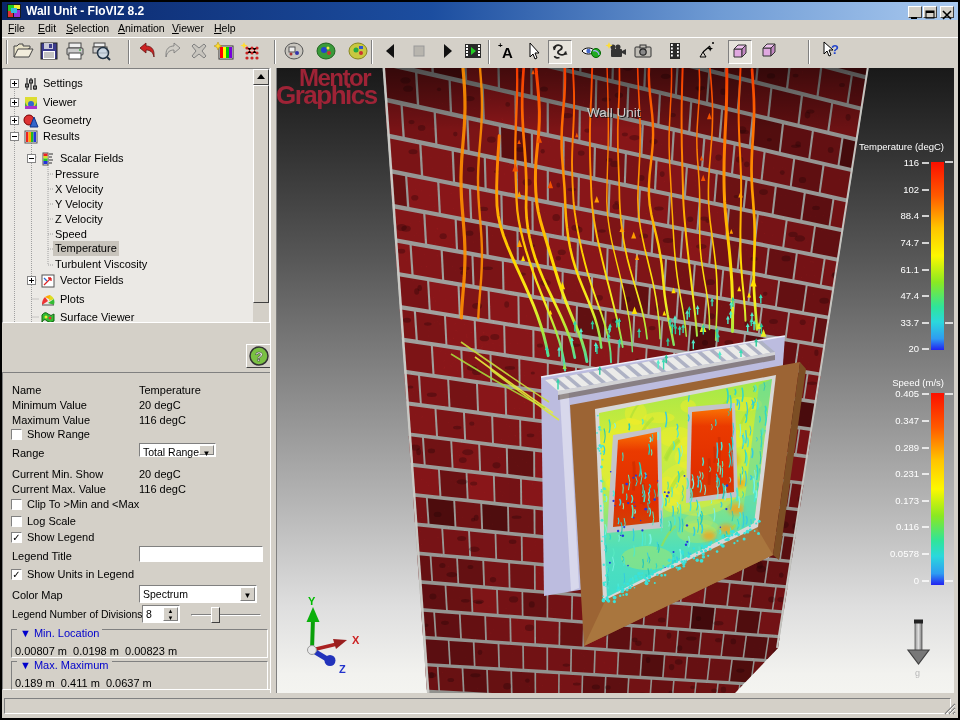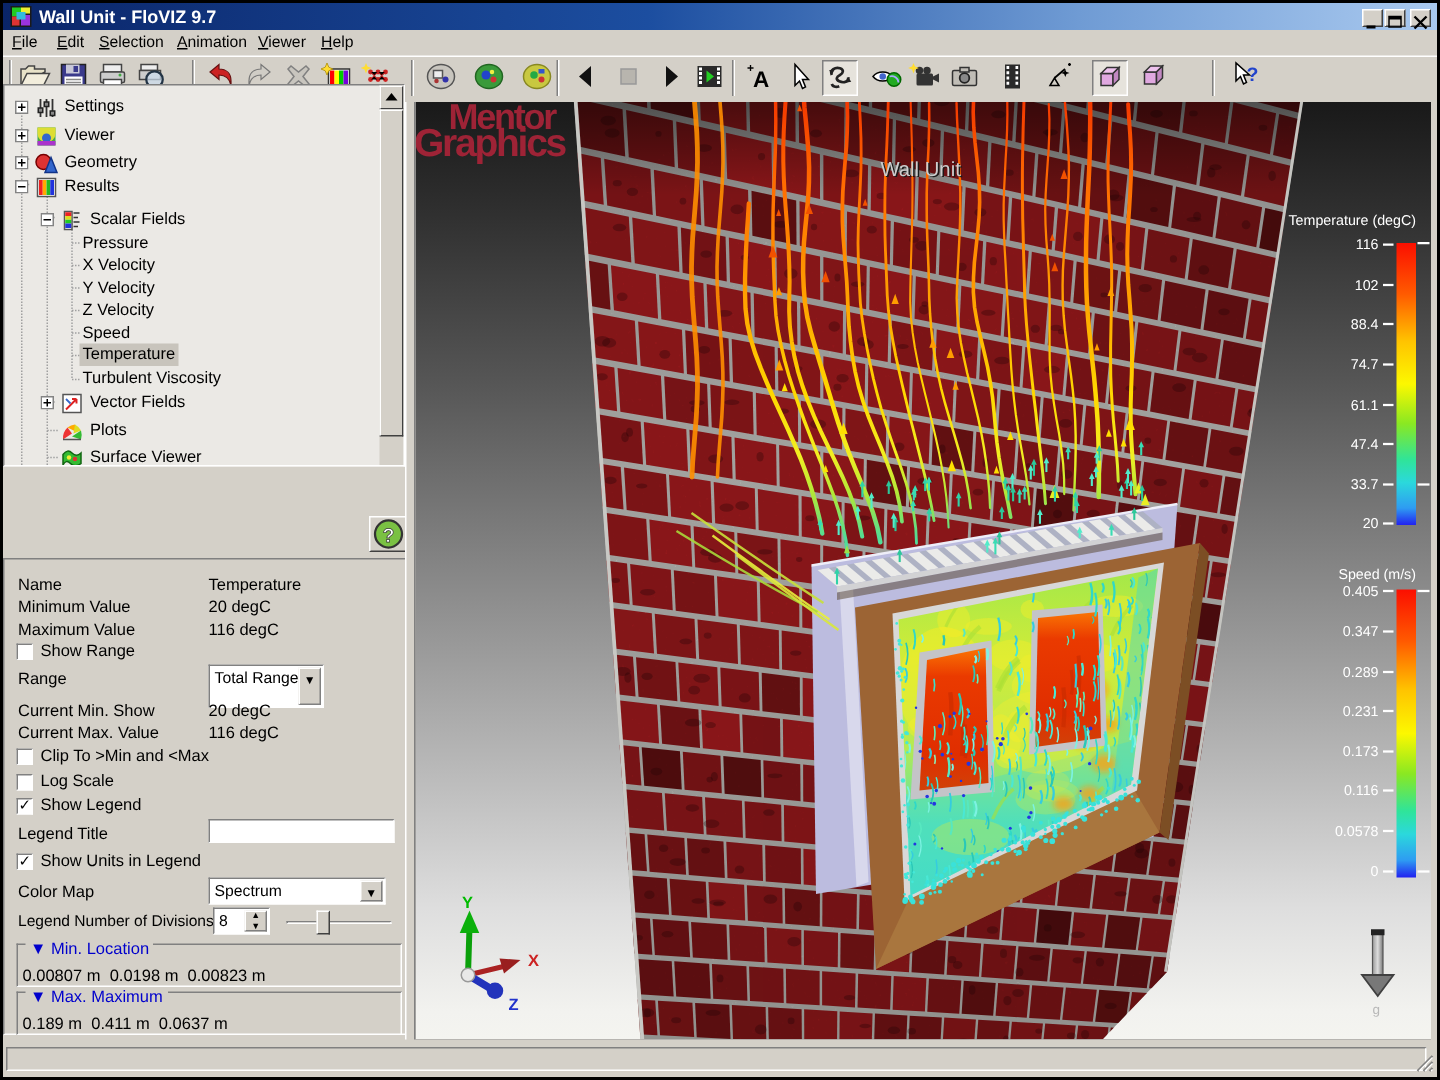--- a/index.html
+++ b/index.html
@@ -4,21 +4,21 @@
 body{width:960px;height:720px;position:relative;font-family:"Liberation Sans",sans-serif;background:#d4d0c8;overflow:hidden}
 .abs{position:absolute}
 .titlebar{left:2px;top:2px;width:956px;height:18px;background:linear-gradient(to right,#0a2569,#1c4ea0 45%,#6f9bd4 75%,#a9c9ef);color:#fff;font-weight:bold;font-size:12px;line-height:18px}
 .menubar{left:2px;top:21px;width:764px;height:16px;font-size:10.5px;color:#000}
 .menubar div{position:absolute;top:1px}
 .menubar u{text-decoration:underline}
 .toolbar{left:2px;top:37px;width:956px;height:29px;background:#d4d0c8;border-top:1px solid #fff}
 .tb{position:absolute;width:24px;height:24px;top:2px}
 .sep{position:absolute;top:2px;width:2px;height:24px;border-left:1px solid #808080;border-right:1px solid #fff}
 .pressed{border:1px solid;border-color:#808080 #fff #fff #808080;background:#e6e3dc}
-.treebox{left:2px;top:56px;width:268px;height:255px;background:#ebe9e5;border:1px solid;border-color:#808080 #fff #fff #808080;overflow:hidden}
+.treebox{left:2px;top:68px;width:268px;height:255px;background:#ebe9e5;border:1px solid;border-color:#808080 #fff #fff #808080;overflow:hidden}
 .trow{position:absolute;height:15px;font-size:11px;line-height:15px;color:#000;white-space:nowrap}
 .props{left:2px;top:372px;width:273px;height:318px;border:1px solid;border-color:#808080 #fff #fff #808080;background:#d4d0c8;font-size:11px}
 .plabel{position:absolute;color:#000;font-size:11px;white-space:nowrap}
 .cb{position:absolute;width:11px;height:11px;background:#fff;border:1px solid;border-color:#808080 #fff #fff #808080;font-size:10px;line-height:9px;text-align:center;color:#000}
 .combo{position:absolute;background:#fff;border:1px solid;border-color:#808080 #fff #fff #808080;font-size:10.5px;color:#000;padding-left:3px}
 .cbtn{position:absolute;right:1px;top:1px;bottom:1px;width:15px;background:#d4d0c8;border:1px solid;border-color:#fff #808080 #808080 #fff;text-align:center;font-size:8px;color:#000}
 .gbox{position:absolute;left:8px;width:257px;background:#d4d0c8;border:1px solid;border-color:#808080 #fff #fff #808080}
 .statusbar{left:2px;top:695px;width:956px;height:22px;background:#d4d0c8}
 .sfield{position:absolute;left:2px;top:3px;width:947px;height:16px;border:1px solid;border-color:#808080 #fff #fff #808080}
 .winbtn{position:absolute;top:4px;width:14px;height:12px;background:#d4d0c8;border:1px solid;border-color:#fff #404040 #404040 #fff}
@@ -26,21 +26,21 @@
 </style></head><body>
 <div style="position:absolute;inset:0;border:2px solid #000;z-index:50;pointer-events:none"></div>
 <div style="position:absolute;left:0;top:0;width:960px;height:720px;background:#d4d0c8"></div>
 <div class="titlebar abs"><svg style="position:absolute;left:4px;top:1px" width="16" height="16" viewBox="0 0 16 16">
       <rect x="1" y="1" width="14" height="14" fill="#1a1a1a"></rect>
       <rect x="2" y="2" width="6" height="6" fill="#2c2"></rect>
       <rect x="8" y="2" width="6" height="4" fill="#ee3"></rect>
       <rect x="2" y="8" width="5" height="6" fill="#d33"></rect>
       <rect x="8" y="7" width="6" height="7" fill="#93d"></rect>
       <rect x="5" y="5" width="6" height="5" fill="#3bd"></rect>
-    </svg><span style="margin-left:24px">Wall Unit - FloVIZ 9.7</span><div class="winbtn" style="right:36px"><svg width="12" height="10">
+    </svg><span style="margin-left:24px">Wall Unit - FloVIZ 8.2</span><div class="winbtn" style="right:36px"><svg width="12" height="10">
         <rect x="2" y="7" width="6" height="2" fill="#000"></rect>
       </svg></div><div class="winbtn" style="right:21px"><svg width="12" height="10">
         <rect x="2" y="1" width="8" height="7" fill="none" stroke="#000" stroke-width="1"></rect>
         <rect x="2" y="1" width="8" height="2" fill="#000"></rect>
       </svg></div><div class="winbtn" style="right:4px"><svg width="12" height="10">
         <path d="M2,1 L10,9 M10,1 L2,9" stroke="#000" stroke-width="1.6"></path>
       </svg></div></div>
 <div class="menubar abs">
     <div style="left:6px"><u>F</u>ile</div>
     <div style="left:36px"><u>E</u>dit</div>
@@ -350,21 +350,21 @@
 <div class="props abs">
     <div class="plabel" style="left:9px;top:11px">Name</div>
     <div class="plabel" style="left:136px;top:11px">Temperature</div>
     <div class="plabel" style="left:9px;top:26px">Minimum Value</div>
     <div class="plabel" style="left:136px;top:26px">20 degC</div>
     <div class="plabel" style="left:9px;top:41px">Maximum Value</div>
     <div class="plabel" style="left:136px;top:41px">116 degC</div>
     <div class="cb" style="left:8px;top:56px"></div>
     <div class="plabel" style="left:24px;top:55px">Show Range</div>
     <div class="plabel" style="left:9px;top:74px">Range</div>
-    <div class="combo" style="left:136px;top:70px;width:77px;height:29px;line-height:16px">Total Range<div class="cbtn">▼</div></div>
+    <div class="combo" style="left:136px;top:70px;width:77px;height:14px;line-height:16px">Total Range<div class="cbtn">▼</div></div>
     <div class="plabel" style="left:9px;top:95px">Current Min. Show</div>
     <div class="plabel" style="left:136px;top:95px">20 degC</div>
     <div class="plabel" style="left:9px;top:110px">Current Max. Value</div>
     <div class="plabel" style="left:136px;top:110px">116 degC</div>
     <div class="cb" style="left:8px;top:126px"></div>
     <div class="plabel" style="left:24px;top:125px">Clip To &gt;Min and &lt;Max</div>
     <div class="cb" style="left:8px;top:143px"></div>
     <div class="plabel" style="left:24px;top:142px">Log Scale</div>
     <div class="cb" style="left:8px;top:159px">✓</div>
     <div class="plabel" style="left:24px;top:158px">Show Legend</div>

